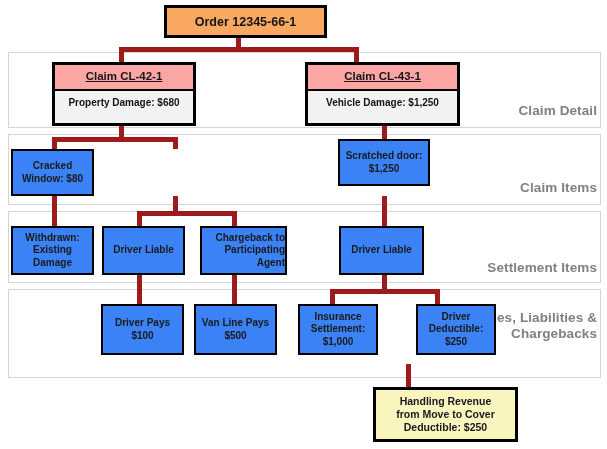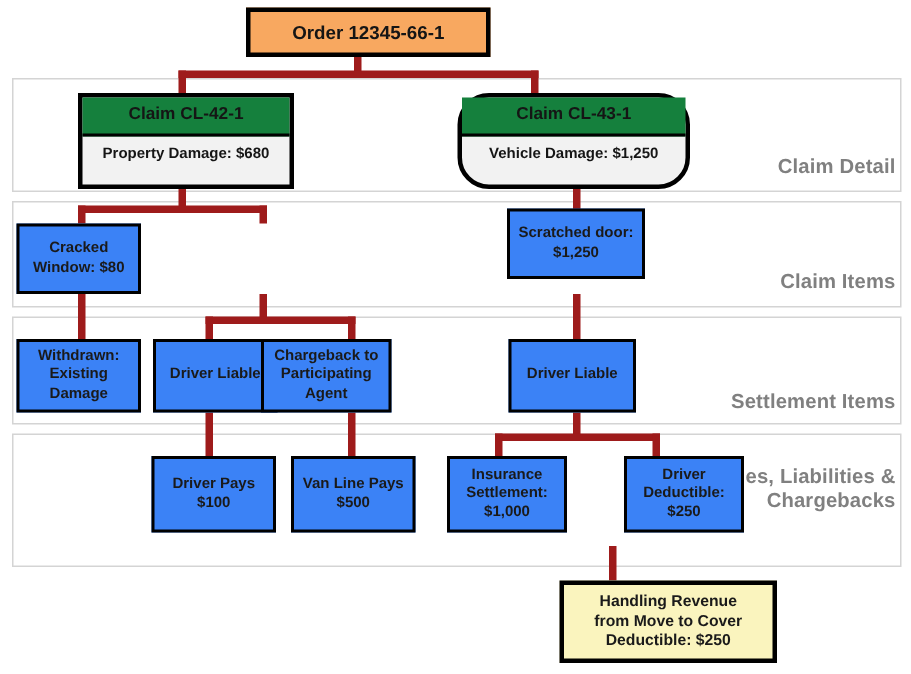--- a/index.html
+++ b/index.html
@@ -59,29 +59,30 @@
     font-size:12.5px;
     color:#151515;
   }
   .node.claim{
     padding:0;
     border-width:3px;
     background:#F2F2F2;
     justify-content:flex-start;
   }
   .node.claim .hdr{
-    background:#15803d;
+    background:#fca5a5;
     width:100%;
     border-bottom:2.5px solid #000;
     box-sizing:border-box;
     font-size:11.5px;
     font-weight:bold;
     line-height:13px;
     padding:5px 0 6px;
     color:#151515;
+    text-decoration:underline;
   }
   .node.claim .bdy{
     width:100%;
     box-sizing:border-box;
     font-size:10px;
     font-weight:bold;
     padding:6px 0 6px;
     color:#151515;
   }
   .node.yellow{
@@ -155,21 +156,21 @@
 
   <div class="node order" style="left:164px;top:5px;width:163px;height:33px;">
     <span>Order 12345-66-1</span>
   </div>
 
   <div class="node claim" style="left:52px;top:62px;width:144px;height:64px;">
     <div class="hdr">Claim CL-42-1</div>
     <div class="bdy">Property Damage: $680</div>
   </div>
 
-  <div class="node claim" style="left:305px;top:62px;width:155px;height:64px;border-radius:21px;">
+  <div class="node claim" style="left:305px;top:62px;width:155px;height:64px;">
     <div class="hdr">Claim CL-43-1</div>
     <div class="bdy">Vehicle Damage: $1,250</div>
   </div>
 
   <div class="node small" style="left:11px;top:149px;width:83px;height:47px;">
     <span>Cracked</span>
     <span>Window: $80</span>
   </div>
 
 
@@ -181,21 +182,21 @@
   <div class="node small" style="left:11px;top:226px;width:83px;height:49px;">
     <span>Withdrawn:</span>
     <span>Existing</span>
     <span>Damage</span>
   </div>
 
   <div class="node small" style="left:102px;top:226px;width:83px;height:49px;">
     <span>Driver Liable</span>
   </div>
 
-  <div class="node small" style="left:174px;top:226px;width:87px;height:49px;">
+  <div class="node small" style="left:200px;top:226px;width:87px;height:49px;text-align:right;">
     <span>Chargeback to</span>
     <span>Participating</span>
     <span>Agent</span>
   </div>
 
   <div class="node small" style="left:339px;top:226px;width:85px;height:49px;">
     <span>Driver Liable</span>
   </div>
 
   <div class="node small" style="left:101px;top:304px;width:83px;height:51px;">

